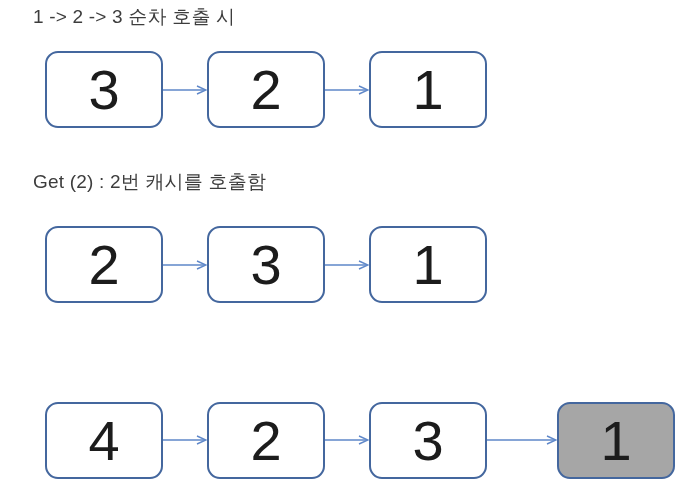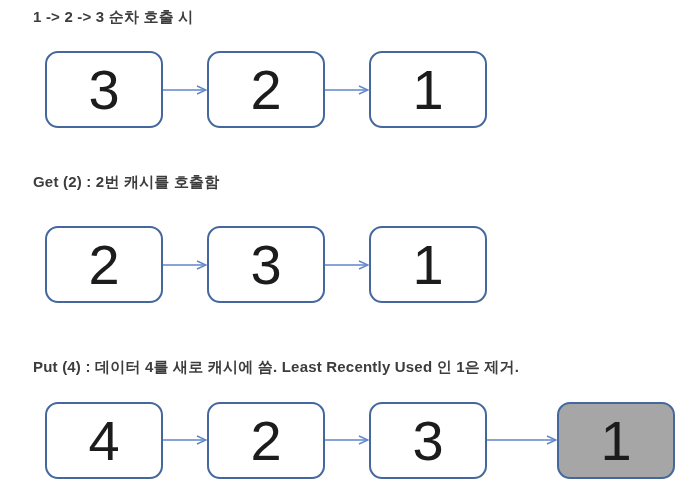--- a/index.html
+++ b/index.html
@@ -11,26 +11,25 @@
   .canvas {
     position: relative;
     width: 699px;
     height: 496px;
     background: #ffffff;
     overflow: hidden;
   }
   .caption {
     position: absolute;
     left: 33px;
-    font-size: 15px;
+    font-size: 19px;
     line-height: 22px;
     color: #3d3d3d;
     white-space: nowrap;
     letter-spacing: 0.2px;
-    font-weight: bold;
   }
   .cap1 { top: 6px; }
   .cap2 { top: 171px; }
   .cap3 { top: 356px; }
 
   .node {
     position: absolute;
     width: 118px;
     height: 77px;
     box-sizing: border-box;
@@ -117,21 +116,20 @@
   <span class="arrow ar2 ax2">
     <svg width="44" height="12" viewBox="0 0 44 12">
         <line x1="0" y1="6" x2="42" y2="6"></line>
         <path d="M34 2 L43 6 L34 10"></path>
       </svg>
   </span>
   <div class="node r2 c3">
     <span class="num">1</span>
   </div>
 
-  <div class="caption cap3">Put (4) : 데이터 4를 새로 캐시에 씀. Least Recently Used 인 1은 제거.</div>
   <div class="node r3 c1">
     <span class="num">4</span>
   </div>
   <span class="arrow ar3 ax1">
     <svg width="44" height="12" viewBox="0 0 44 12">
         <line x1="0" y1="6" x2="42" y2="6"></line>
         <path d="M34 2 L43 6 L34 10"></path>
       </svg>
   </span>
   <div class="node r3 c2">

